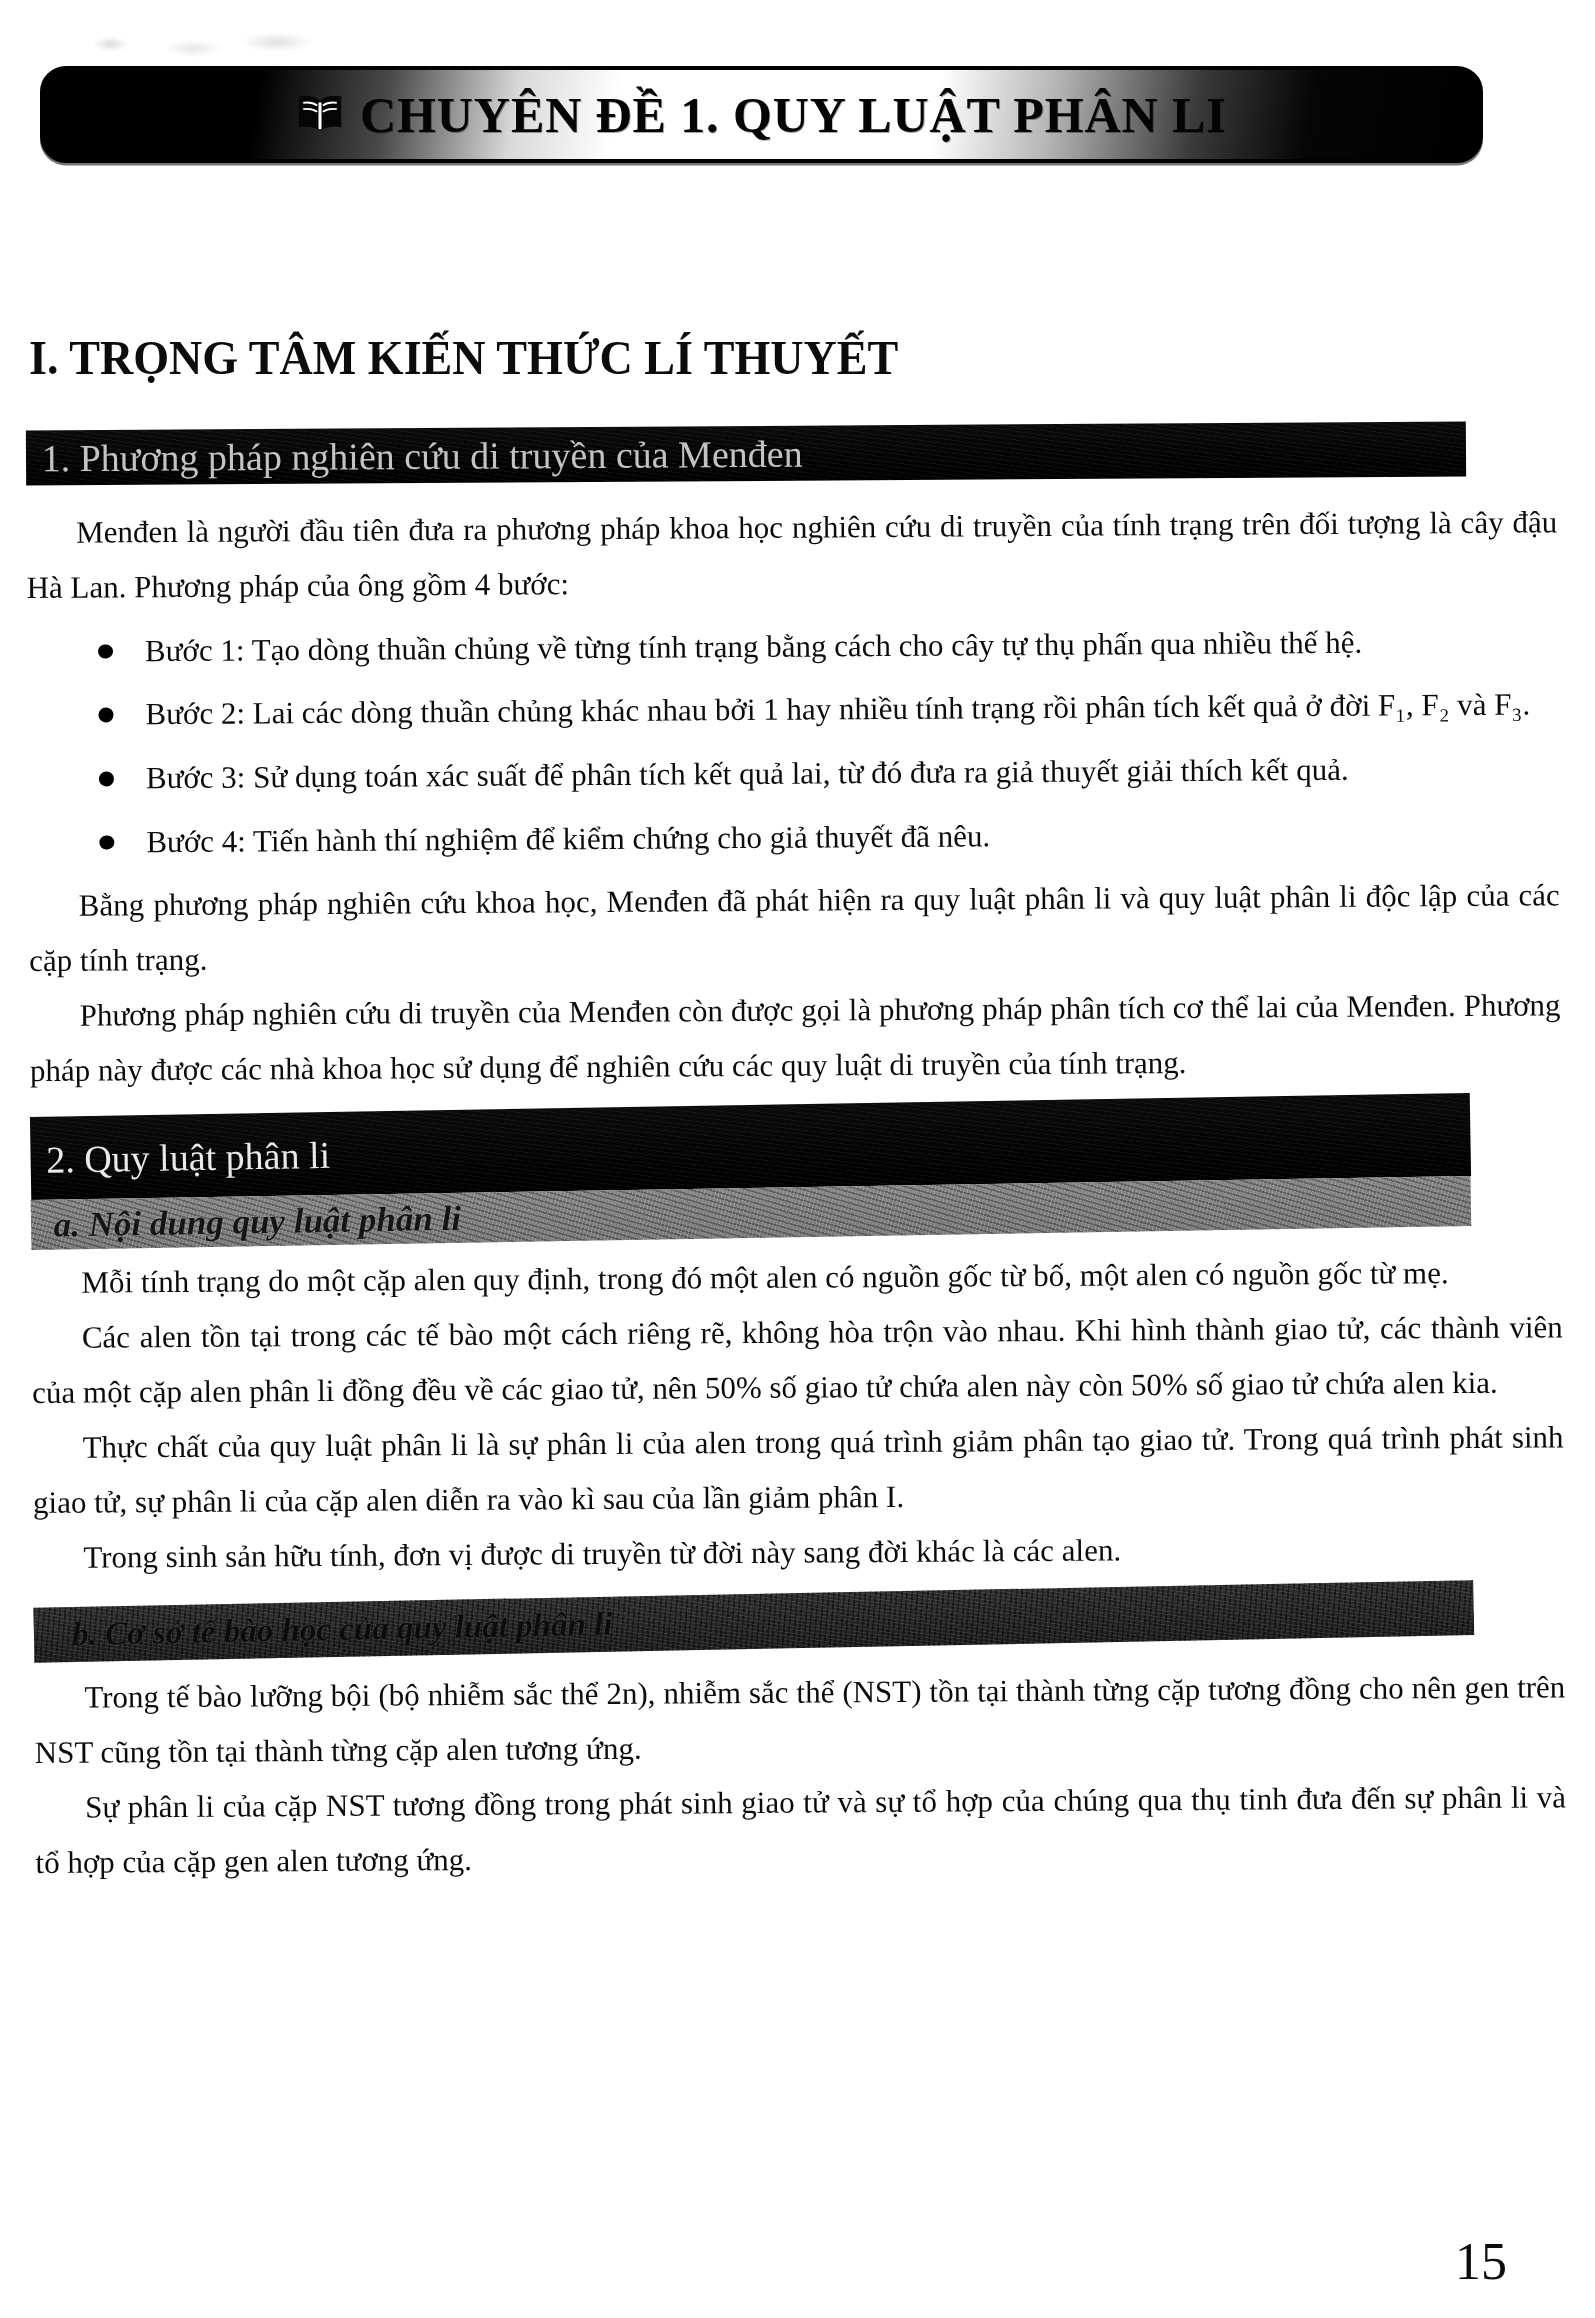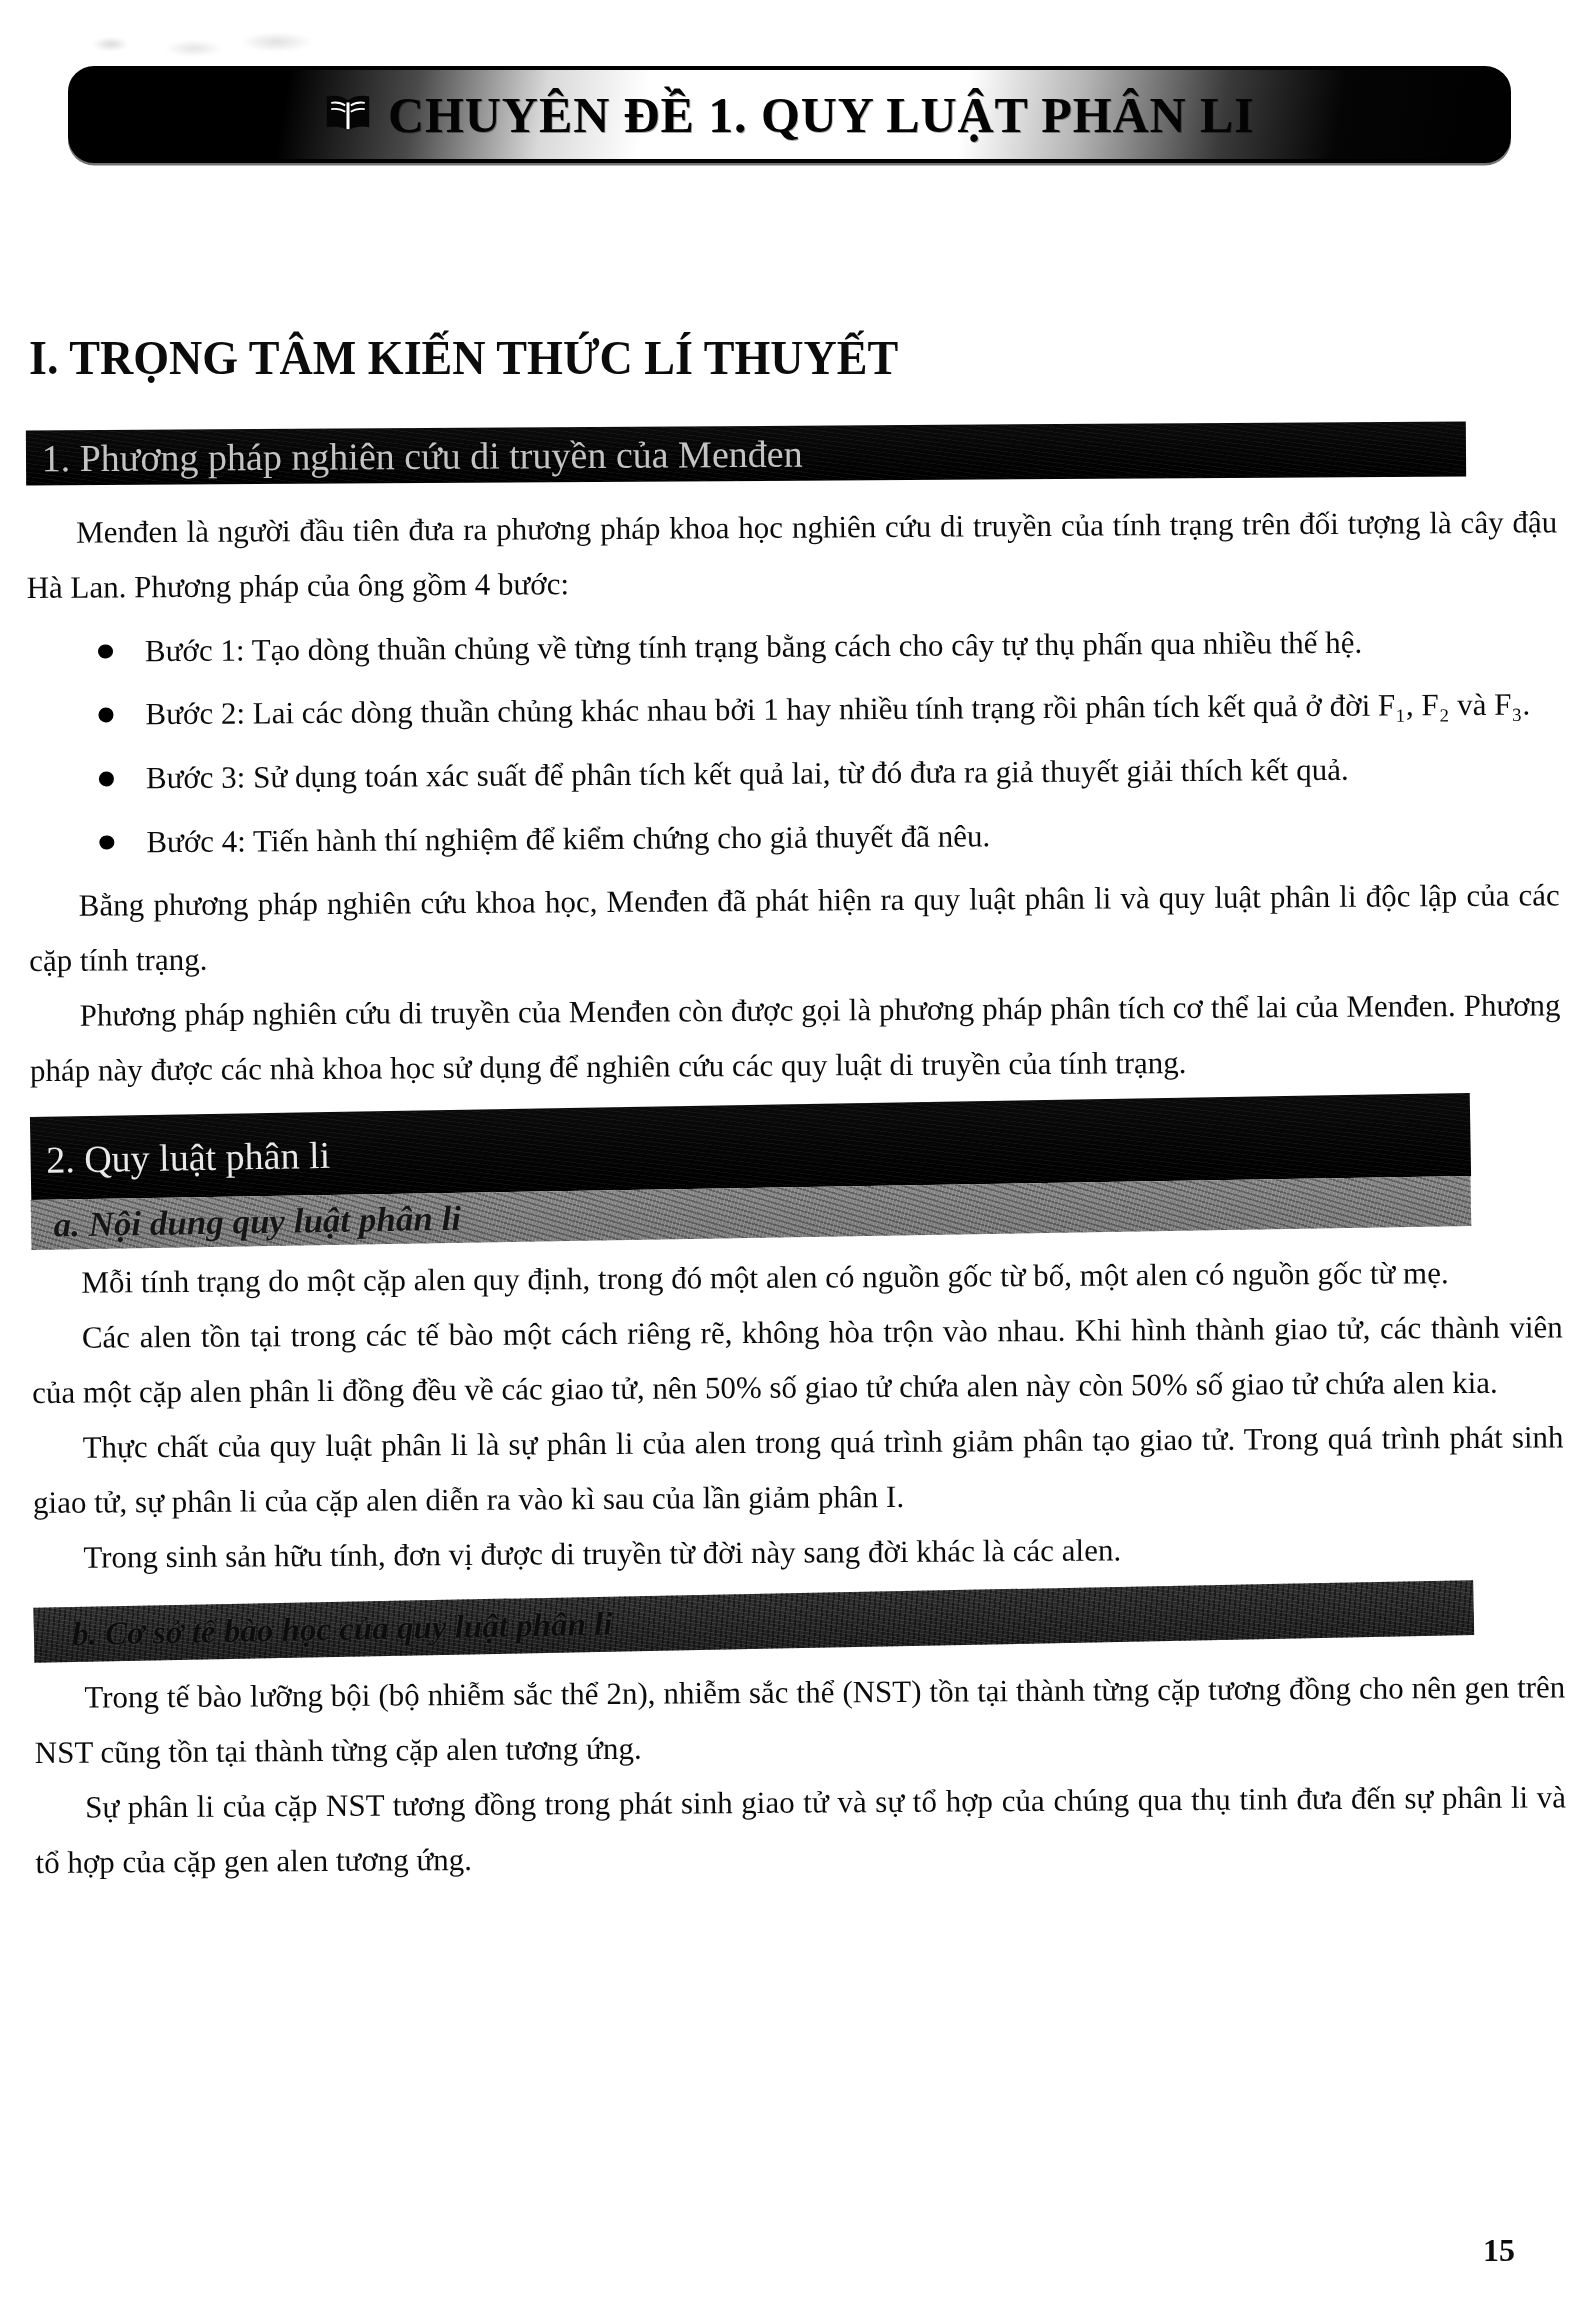--- a/index.html
+++ b/index.html
@@ -27,21 +27,20 @@
     position:absolute; left:40px; top:66px; width:1443px; height:97px;
     box-sizing:border-box;
     border:4.3px solid #000;
     border-radius:26px;
     background:
       linear-gradient(99deg,
         #000 0%, #000 15%, #4a4a4a 24%, #d9d9d9 33%, #fff 40%,
         #fff 62%, #b5b5b5 70%, #3a3a3a 80%, #050505 88%, #000 100%);
     display:flex; align-items:center; justify-content:center;
     box-shadow: 0 2.6px 0 rgba(0,0,0,.55);
-    margin-left: 28px;
   }
   .banner-inner { display:flex; align-items:center; gap:15.6px; }
   .banner-title {
     font-weight:bold; font-size:50px; letter-spacing:0.9px;
     color:#040404;
     text-shadow: 0.9px 0.9px 0 rgba(0,0,0,.35);
     white-space:nowrap;
   }
   .book-icon { flex:0 0 auto; margin-top:3.5px; }
 
@@ -110,22 +109,22 @@
     transform:rotate(-.4deg); transform-origin:left top;
   }
   .para { margin:0; text-indent:50px; }
   .bullets { margin:3.5px 0 1.7px 0; }
   .bullet { position:relative; padding-left:118px; margin:8.7px 0; text-align:justify; }
   .bullet-marker {
     position:absolute; left:71px; top:21px;
     width:14.7px; height:14.7px; border-radius:50%; background:#000;
   }
   .pagenum {
-    position:absolute; right:80px; top:2232px;
-    font-size:32px; font-weight:bold;
+    position:absolute; right:88px; top:2232px;
+    font-size:52px; font-weight:normal;
   }
 </style>
 </head>
 <body>
 
 <div class="page">
 
   <div class="smudge"></div>
 
   <div class="banner">

